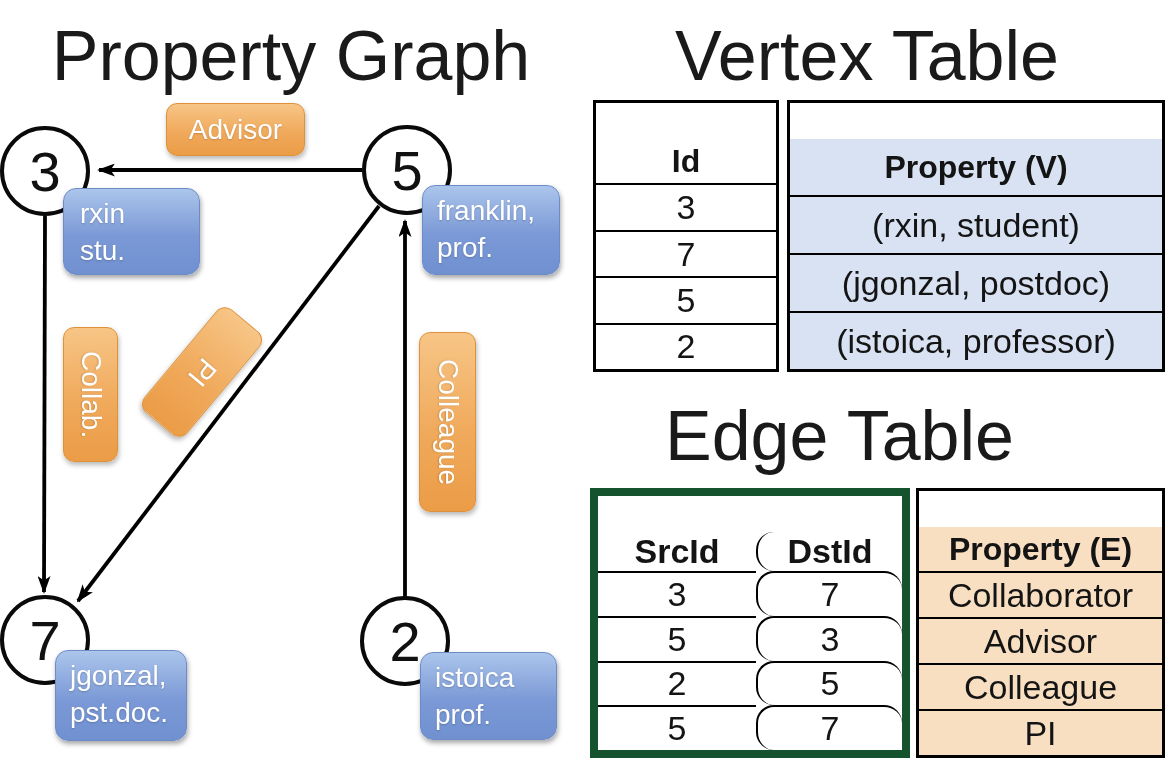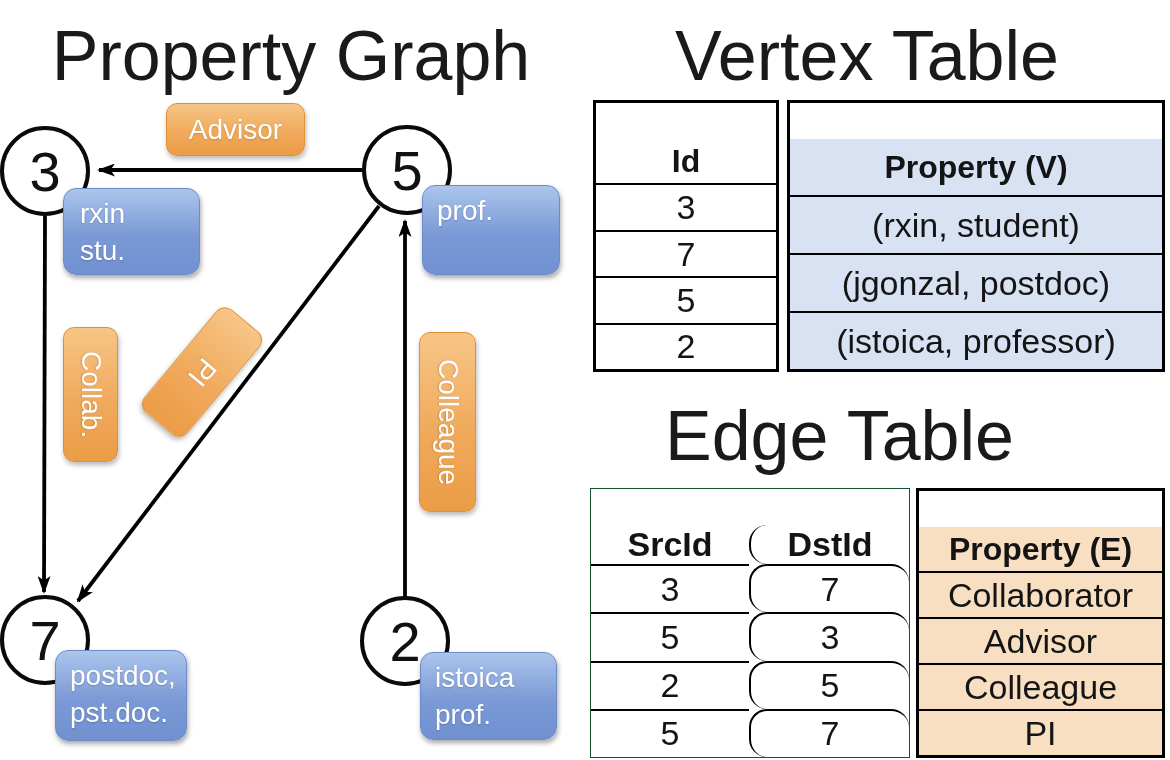--- a/index.html
+++ b/index.html
@@ -71,21 +71,21 @@
   .cell.hdr { font-weight:bold; font-size:32px;margin-top:36px; }
   .fill-blue { background:#d9e2f3; }
   .fill-tan  { background:#f8dfc2; }
 
   #vt-id   { left:593px; top:100px; width:186px; height:272px; }
   #vt-prop { left:787px; top:100px; width:378px; height:272px;justify-content:flex-end; }
 
   .grid2 {
     position:absolute; display:grid;
     grid-template-columns:158px 1fr; grid-auto-rows:1fr;
-    border:1px solid #14532d; background:#fff;
+    border:8px solid #14532d; background:#fff;
   }
   .grid2 .cell {
     display:flex; align-items:center; justify-content:center;
     font-size:34px; color:#141414; border-top:2.5px solid #000;
   }
   .grid2 .cell.col2 { border-left:2.5px solid #000;border-radius:18px; }
   #et-ids  { left:590px; top:488px; width:320px; height:270px; }
   #et-prop { left:916px; top:488px; width:249px; height:270px; }
 </style>
 </head>
@@ -118,24 +118,25 @@
   </div>
   <div id="node-2" class="gnode">
     <span>2</span>
   </div>
 
   <div id="prop-rxin" class="vprop">
     <div>rxin</div>
     <div>stu.</div>
   </div>
   <div id="prop-franklin" class="vprop">
+    <div>franklin,</div>
     <div>prof.</div>
   </div>
   <div id="prop-jgonzal" class="vprop">
-    <div>postdoc,</div>
+    <div>jgonzal,</div>
     <div>pst.doc.</div>
   </div>
   <div id="prop-istoica" class="vprop">
     <div>istoica</div>
     <div>prof.</div>
   </div>
 
   <div id="label-advisor" class="elabel">
     <span>Advisor</span>
   </div>

